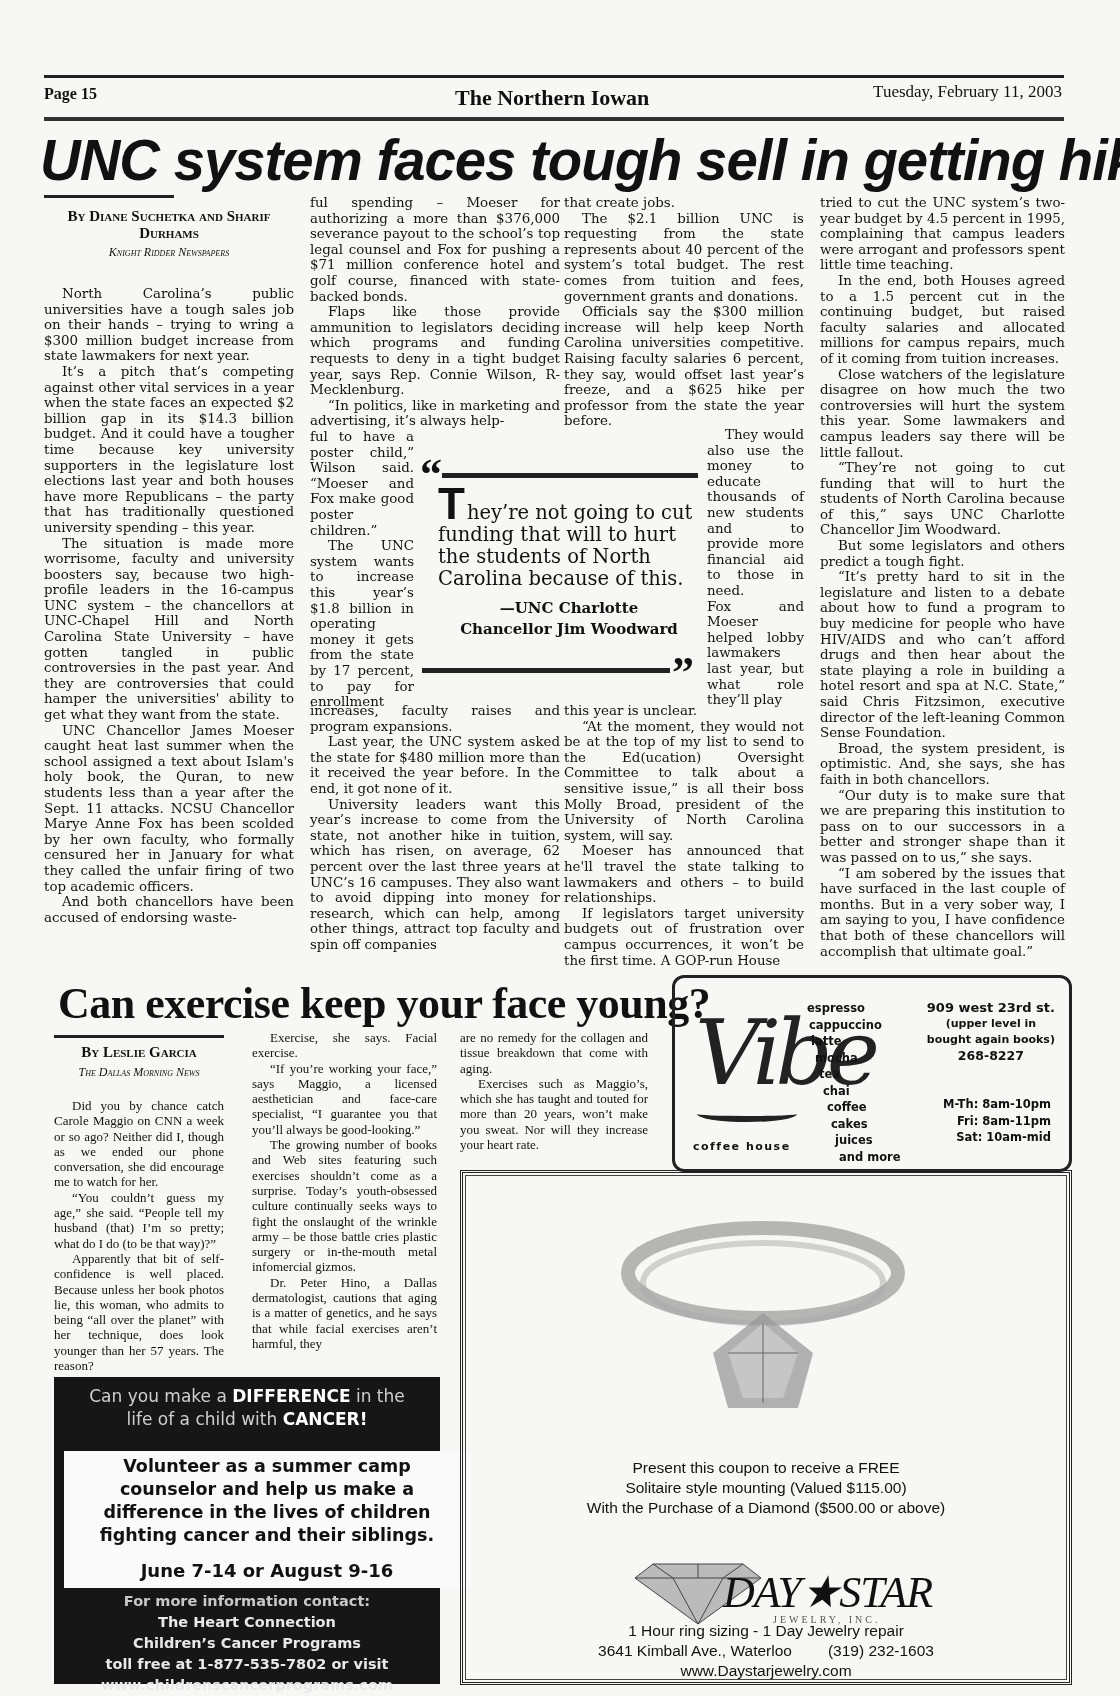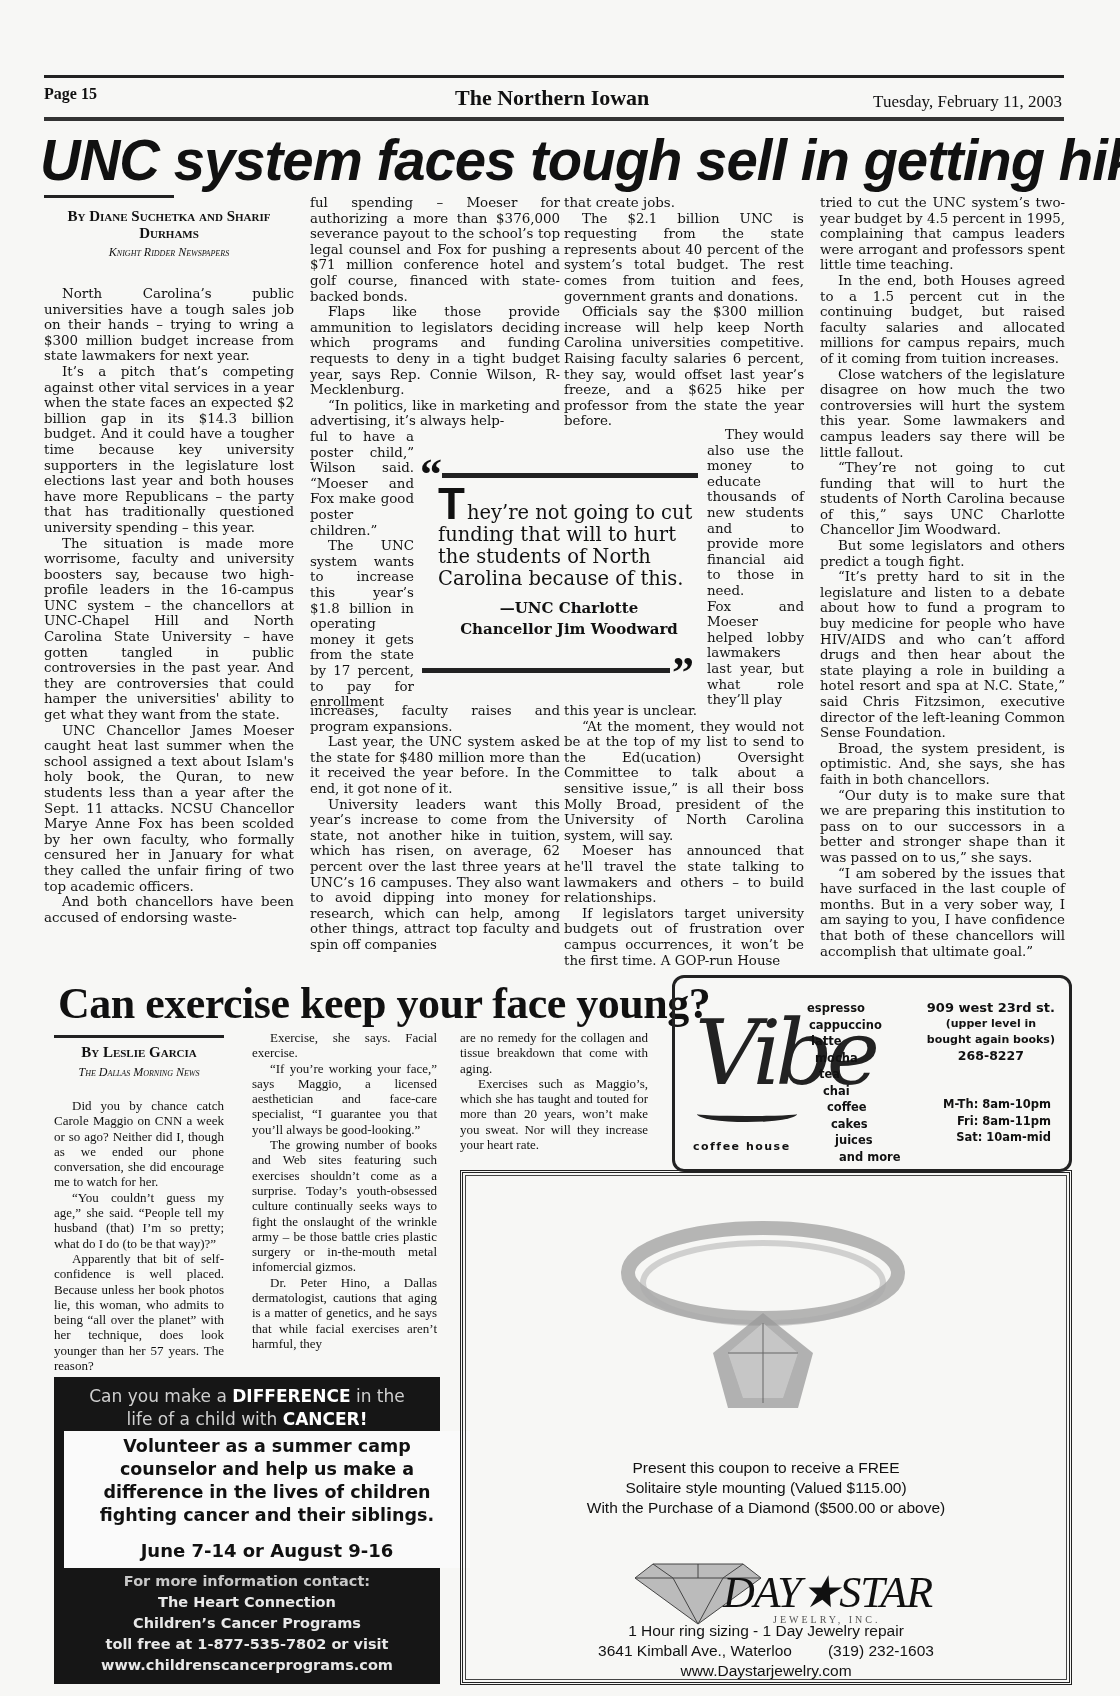--- a/index.html
+++ b/index.html
@@ -3,21 +3,21 @@
 <meta charset="utf-8">
 <style>
   * { box-sizing: border-box; margin: 0; padding: 0; }
   body { width: 1120px; height: 1696px; background: #f7f7f5; position: relative; overflow: hidden; color: #111; font-family: "DejaVu Serif", serif; }
   .abs { position: absolute; }
   .rule-top { left: 44px; top: 75px; width: 1020px; height: 3px; background: #222; }
   .rule-head { left: 44px; top: 117px; width: 1020px; height: 4px; background: #333; }
   .folio { top: 85px; font-family: "Liberation Serif", serif; font-weight: bold; font-size: 16px; }
   .folio.left { left: 44px; }
   .folio.center { left: 455px; font-size: 22px; }
-  .folio.right { right: 58px; font-weight: normal; font-size: 17px; top: 92px; }
+  .folio.right { right: 58px; font-weight: normal; font-size: 17px; top: 82px; }
   .headline1 { left: 40px; top: 126px; width: 1030px; font-family: "Liberation Sans", sans-serif; font-weight: bold; font-style: italic; font-size: 58px; letter-spacing: -1px; transform: scaleX(0.97); transform-origin: left; white-space: nowrap; }
   .col { font-size: 13.4px; line-height: 15.6px; text-align: justify; font-family: "DejaVu Serif", serif; }
   .col p { text-indent: 18px; }
   .byline-block { text-align: center; font-family: "Liberation Serif", serif; }
   .byline { font-weight: bold; font-size: 15px; font-variant: small-caps; line-height: 17px; }
   .affil { font-style: italic; font-size: 12px; font-variant: small-caps; margin-top: 3px; }
   .bar { height: 3px; background: #222; }
   .pullquote { font-family: "DejaVu Serif", serif; }
   .pq-text { font-size: 19.5px; line-height: 22px; }
   .pq-cap { font-size: 44px; font-weight: bold; font-family: "Liberation Sans", sans-serif; float: left; line-height: 40px; margin-right: 2px; margin-top: 2px; }
@@ -28,21 +28,21 @@
   .col2 p { text-indent: 18px; }
   .vibe-ad { left: 672px; top: 975px; width: 400px; height: 197px; border: 3px solid #222; border-radius: 12px; }
   .vibe-logo { left: 20px; top: 20px; font-family: "DejaVu Serif", serif; font-size: 90px; line-height: 110px; font-style: italic; letter-spacing: -6px; color: #222; }
   .vibe-tag { left: 18px; top: 162px; font-family: "DejaVu Sans", sans-serif; font-weight: bold; font-size: 11px; letter-spacing: 1.5px; }
   .vibe-menu { left: 132px; top: 22px; font-family: "DejaVu Sans", sans-serif; font-weight: bold; font-size: 11.5px; line-height: 16.5px; }
   .vibe-info { right: 14px; top: 22px; text-align: center; font-family: "DejaVu Sans", sans-serif; font-weight: bold; font-size: 11px; line-height: 16px; }
   .vibe-hours { right: 18px; top: 118px; text-align: right; font-family: "DejaVu Sans", sans-serif; font-weight: bold; font-size: 11.5px; line-height: 16.5px; }
   .cancer-ad { left: 54px; top: 1377px; width: 386px; height: 307px; background: #161616; color: #f2f2f2; font-family: "DejaVu Sans", sans-serif; text-align: center; }
   .cancer-top { padding-top: 8px; font-size: 17px; line-height: 23px; color: #cfcfcf; }
   .cancer-top b { color: #fff; }
-  .cancer-mid { background: #fafafa; color: #111; margin: 0 0 0 10px; width: 406px; padding: 4px 13px 6px; font-weight: bold; font-size: 17.5px; line-height: 23px; }
+  .cancer-mid { background: #fafafa; color: #111; margin: 20px 0 0 10px; width: 406px; padding: 4px 13px 6px; font-weight: bold; font-size: 17.5px; line-height: 23px; }
   .cancer-dates { margin-top: 12px; font-size: 18px; }
   .cancer-bot { font-size: 14.5px; line-height: 21px; padding-top: 3px; font-weight: bold; color: #e8e8e8; }
   .daystar-ad { left: 460px; top: 1170px; width: 612px; height: 515px; border: 3px double #222; outline: 1px solid #444; outline-offset: -6px; }
   .ds-text { font-family: "Liberation Sans", sans-serif; font-size: 15.5px; line-height: 20px; text-align: center; position: absolute; width: 100%; }
   .ds-logo { left: 170px; top: 383px; width: 290px; height: 70px; }
   .ds-name { position: absolute; left: 90px; top: 10px; font-family: "Liberation Serif", serif; font-style: italic; font-size: 44px; letter-spacing: -1px; }
   .ds-sub { position: absolute; left: 140px; top: 58px; font-family: "Liberation Serif", serif; font-size: 10px; letter-spacing: 3px; color: #555; }
 </style>
 </head>
 <body>

